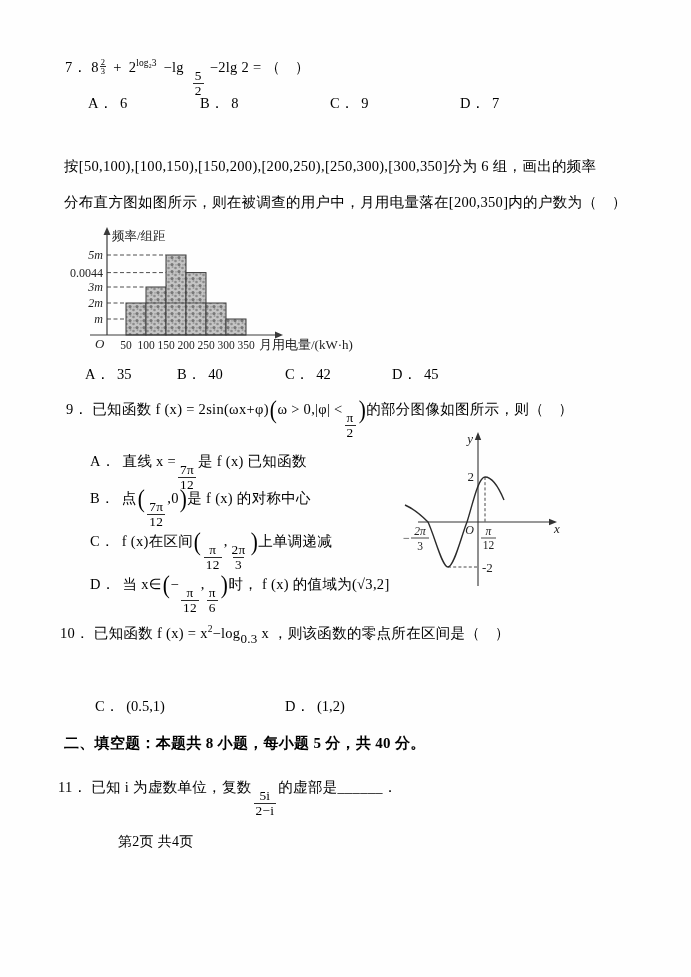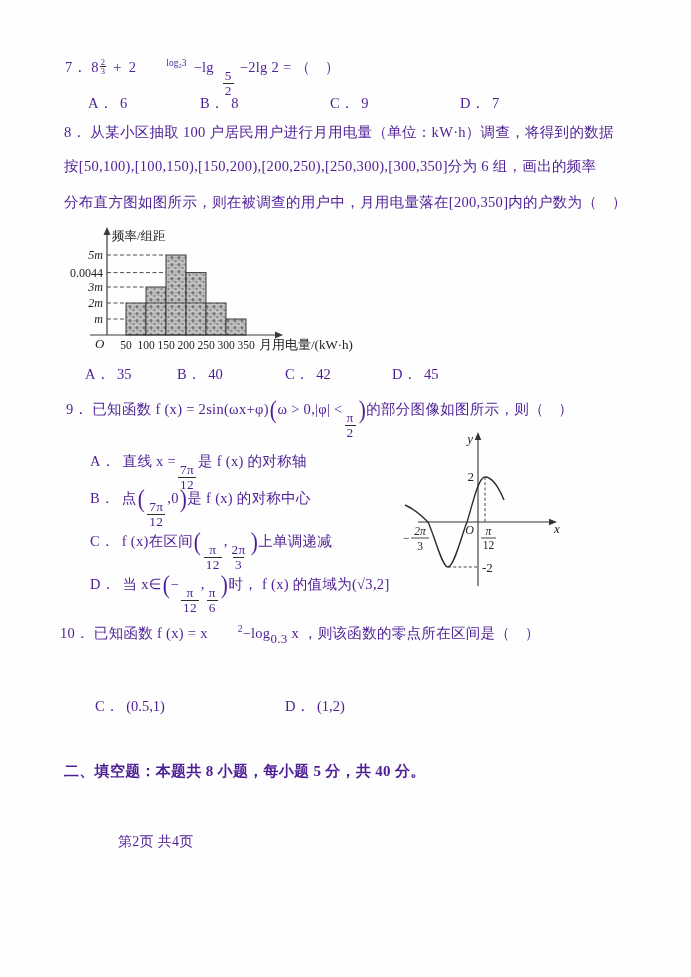--- a/index.html
+++ b/index.html
@@ -1,33 +1,33 @@
 <!DOCTYPE html>
 <html><head>
 <meta charset="utf-8">
 <style>
   html,body{margin:0;padding:0;background:#ffffff;}
   .page{position:relative;width:691px;height:977px;background:#fefefe;overflow:hidden;
-        font-family:"Liberation Serif",serif;color:#4c1d95;}
+        font-family:"Liberation Serif",serif;color:#000000;}
   .row{position:absolute;white-space:nowrap;font-size:14.5px;line-height:22px;letter-spacing:0.3px;}
   .optrow{position:absolute;left:0;width:631px;height:24px;}
   .optrow>span{position:absolute;white-space:nowrap;font-size:14.5px;}
   .opt-key{margin-right:7px;}
   .fr{display:inline-flex;flex-direction:column;align-items:center;line-height:1.05;
       vertical-align:-0.6em;margin:0 2px;font-size:0.92em;}
   .fr .n{padding:0 2px;}
   .fr .d{border-top:1px solid #2c2c2c;padding:0 2px;}
   .expfr{display:inline-flex;flex-direction:column;align-items:center;line-height:1;
       font-size:8.5px;vertical-align:0.9em;margin-left:1px;}
   .expfr .d{border-top:1px solid #2c2c2c;padding:0 1px;}
-  sup.exp{font-size:9.5px;vertical-align:0.65em;letter-spacing:0;margin-left:30px;}
+  sup.exp{font-size:9.5px;vertical-align:0.65em;letter-spacing:0;}
   sub.sb{font-size:13px;vertical-align:-0.35em;}
   .bp{display:inline-block;font-size:25px;line-height:0;vertical-align:-0.14em;
       font-weight:300;transform:scaleX(0.85);}
-  .sect{font-weight:bold;font-size:15px;margin-top:28px;}
+  .sect{font-weight:bold;font-size:15px;}
   .math .op{margin:0 3px;}
   svg text{font-family:"Liberation Serif",serif;}
 </style>
 </head>
 <body>
 
 <div class="page">
 
   <div class="row math" style="top:52px;left:65px">
     <span>7．</span>
@@ -44,24 +44,20 @@
       </span>
     <span>−2lg 2 = （　）</span>
   </div>
   <div class="optrow" style="top:94px">
     <span style="left:88px"><span class="opt-key">A．</span><span>6</span></span>
     <span style="left:200px"><span class="opt-key">B．</span><span>8</span></span>
     <span style="left:330px"><span class="opt-key">C．</span><span>9</span></span>
     <span style="left:460px"><span class="opt-key">D．</span><span>7</span></span>
   </div>
 
-  <div class="row" style="top:121px;left:64px">
-    <span>8．</span>
-    <span>从某小区抽取 100 户居民用户进行月用电量（单位：kW·h）调查，将得到的数据</span>
-  </div>
   <div class="row" style="top:155px;left:64px">按[50,100),[100,150),[150,200),[200,250),[250,300),[300,350]分为 6 组，画出的频率</div>
   <div class="row" style="top:191px;left:64px">分布直方图如图所示，则在被调查的用户中，月用电量落在[200,350]内的户数为（　）</div>
 
   <svg id="histo" width="400" height="142" viewBox="0 0 400 142" style="position:absolute;left:62px;top:224px">
       <defs>
         <pattern id="speck" width="7" height="7" patternUnits="userSpaceOnUse">
           <rect x="0" y="0" width="7" height="7" fill="#c4c4c4"></rect>
           <circle cx="1.5" cy="2" r="1.3" fill="#8b8b8b"></circle>
           <circle cx="5" cy="5.5" r="1.6" fill="#777"></circle>
           <circle cx="5.5" cy="1" r="1" fill="#9b9b9b"></circle>
@@ -113,21 +109,21 @@
     <span>已知函数 f (x) = 2sin(ωx+φ)</span><span class="bp">(</span><span>ω &gt; 0,|φ| &lt;</span><span class="fr">
         <span class="n">π</span>
         <span class="d">2</span>
       </span><span class="bp">)</span><span>的部分图像如图所示，则（　）</span>
   </div>
 
   <div class="row" style="top:450px;left:90px">
     <span class="opt-key">A．</span><span>直线 x =</span><span class="fr">
         <span class="n">7π</span>
         <span class="d">12</span>
-      </span><span>是 f (x) 的对称轴</span>
+      </span><span>是 f (x) 已知函数</span>
   </div>
   <div class="row" style="top:487px;left:90px">
     <span class="opt-key">B．</span><span>点</span><span class="bp">(</span><span class="fr">
         <span class="n">7π</span>
         <span class="d">12</span>
       </span><span>,0</span><span class="bp">)</span><span>是 f (x) 的对称中心</span>
   </div>
   <div class="row" style="top:530px;left:90px">
     <span class="opt-key">C．</span><span>f (x)在区间</span><span class="bp">(</span><span class="fr">
         <span class="n">π</span>
@@ -173,16 +169,23 @@
     <span>10．</span>
     <span>已知函数 f (x) = x</span><sup class="exp">2</sup><span>−log</span><sub class="sb">0.3</sub><span> x ，则该函数的零点所在区间是（　）</span>
   </div>
   <div class="optrow" style="top:697px">
     <span style="left:95px"><span class="opt-key">C．</span><span>(0.5,1)</span></span>
     <span style="left:285px"><span class="opt-key">D．</span><span>(1,2)</span></span>
   </div>
 
   <div class="row sect" style="top:732px;left:64px">二、填空题：本题共 8 小题，每小题 5 分，共 40 分。</div>
 
+  <div class="row" style="top:776px;left:58px">
+    <span>11．</span>
+    <span>已知 i 为虚数单位，复数</span><span class="fr">
+        <span class="n">5i</span>
+        <span class="d">2−i</span>
+      </span><span>的虚部是______．</span>
+  </div>
 
   <div class="row" style="top:831px;left:118px;font-size:14px">第2页 共4页</div>
 
 </div>
 
 </body></html>

